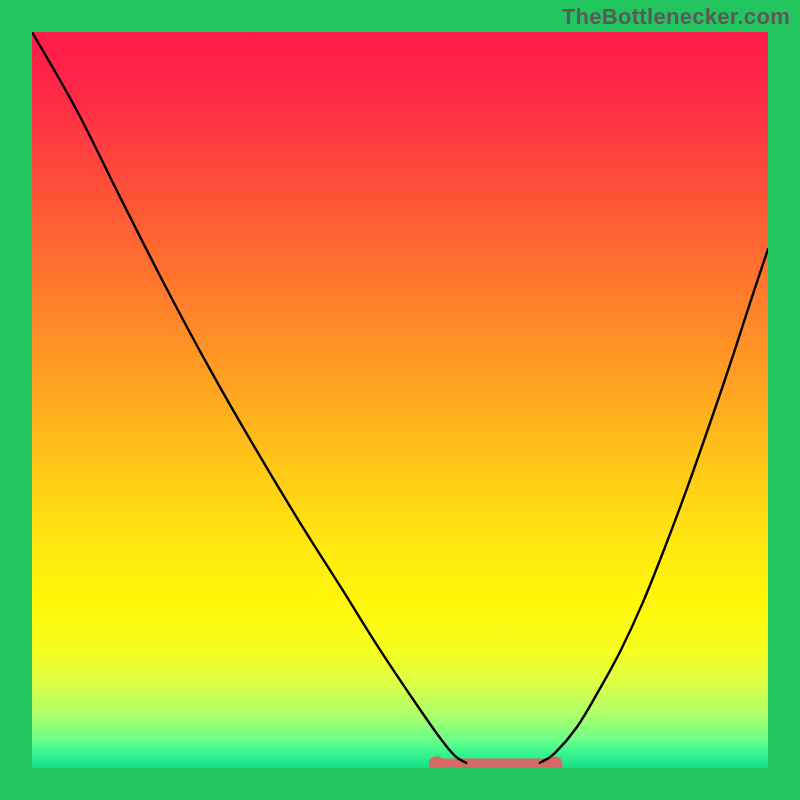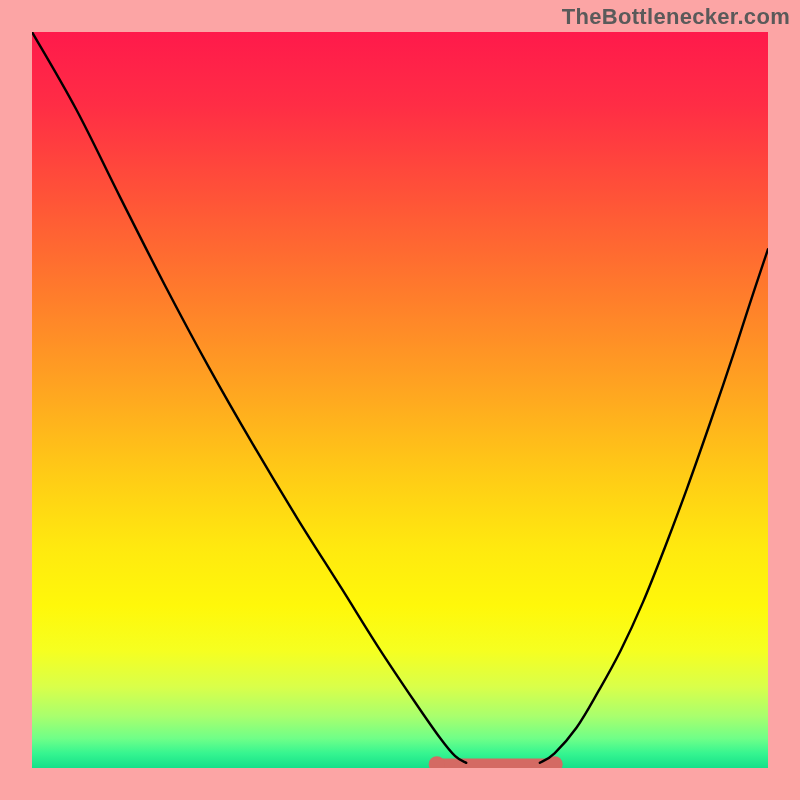--- a/index.html
+++ b/index.html
@@ -1,16 +1,16 @@
 <!DOCTYPE html>
 <html><head>
 <meta charset="utf-8">
 <style>
   html,body{margin:0;padding:0;width:800px;height:800px;overflow:hidden;background:#000;font-family:Arial,Helvetica,sans-serif}
-  .stage{position:relative;width:800px;height:800px;background:#fca5a5}
+  .stage{position:relative;width:800px;height:800px;background:#22c55e}
   .attribution{position:absolute;top:4px;right:10px;color:#5a5a5a;font-size:22px;font-weight:600;letter-spacing:.3px}
   .plot{position:absolute;left:32px;top:32px;width:736px;height:736px}
   .plot svg{display:block}
 </style>
 </head>
 <body>
 <div class="stage">
 
   <div class="attribution">TheBottlenecker.com</div>
 

